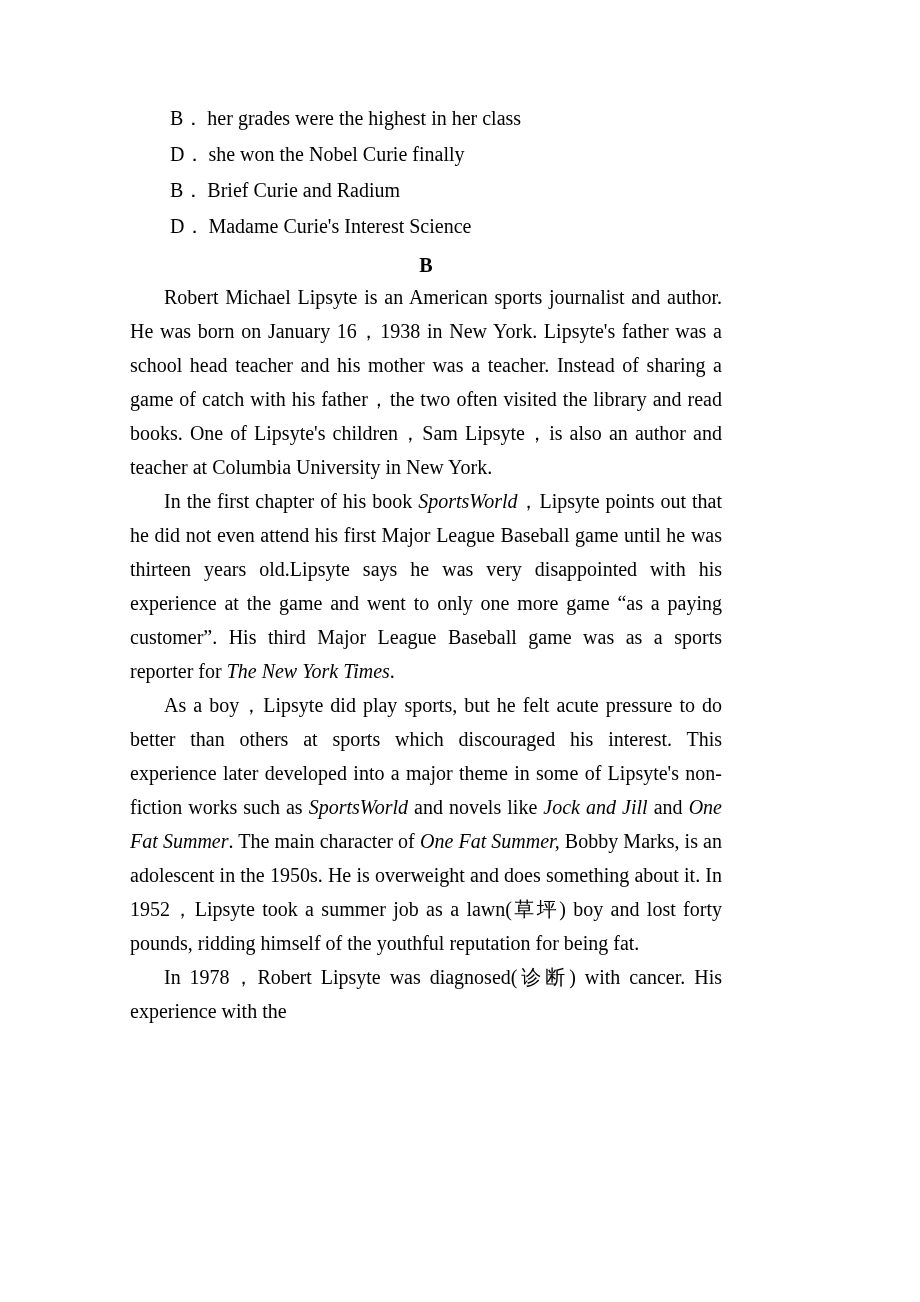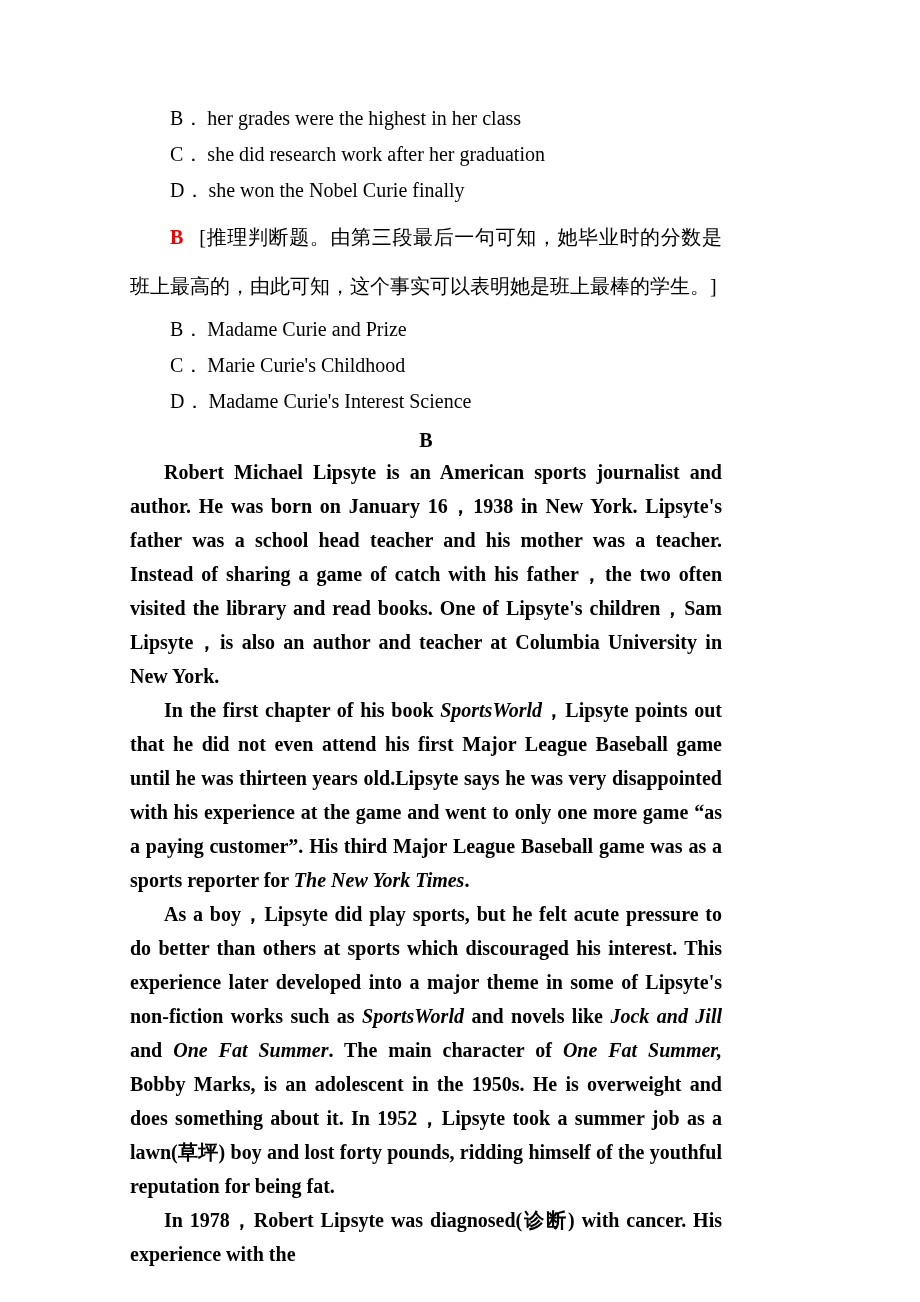--- a/index.html
+++ b/index.html
@@ -46,50 +46,40 @@
     text-align: center;
     font-weight: bold;
     line-height: 30px;
     margin-top: 6px;
   }
   .para {
     text-align: justify;
     line-height: 34px;
     text-indent: 34px;
     margin: 0;
-    font-weight: bold;
   }
   .para .it { font-style: italic; }
 </style>
 </head>
 <body>
 
 <div class="page">
   <div class="content">
 
     <div class="option">
       <span class="opt-label">B．</span><span>her grades were the highest in her class</span>
     </div>
     <div class="option">
-      <span class="opt-label">C．</span><span>she did research work after her graduation</span>
-    </div>
-    <div class="option">
       <span class="opt-label">D．</span><span>she won the Nobel Curie finally</span>
     </div>
 
-    <div class="answer">
-      <span class="ans-letter">B</span><span>[推理判断题。由第三段最后一句可知，她毕业时的分数是班上最高的，由此可知，这个事实可以表明她是班上最棒的学生。]</span>
-    </div>
 
 
     <div class="option">
-      <span class="opt-label">B．</span><span>Madame Curie and Prize</span>
-    </div>
-    <div class="option">
-      <span class="opt-label">C．</span><span>Marie Curie's Childhood</span>
+      <span class="opt-label">B．</span><span>Brief Curie and Radium</span>
     </div>
     <div class="option">
       <span class="opt-label">D．</span><span>Madame Curie's Interest Science</span>
     </div>
 
 
     <div class="section-heading">B</div>
 
     <p class="para"><span>Robert Michael Lipsyte is an American sports journalist and author. He was born on January 16，1938 in New York. Lipsyte's father was a school head teacher and his mother was a teacher. Instead of sharing a game of catch with his father，the two often visited the library and read books. One of Lipsyte's children，Sam Lipsyte，is also an author and teacher at Columbia University in New York.</span></p>
     <p class="para"><span>In the first chapter of his book </span><span class="it">SportsWorld</span><span>，Lipsyte points out that he did not even attend his first Major League Baseball game until he was thirteen years old.Lipsyte says he was very disappointed with his experience at the game and went to only one more game “as a paying customer”. His third Major League Baseball game was as a sports reporter for </span><span class="it">The New York Times</span><span>.</span></p>

